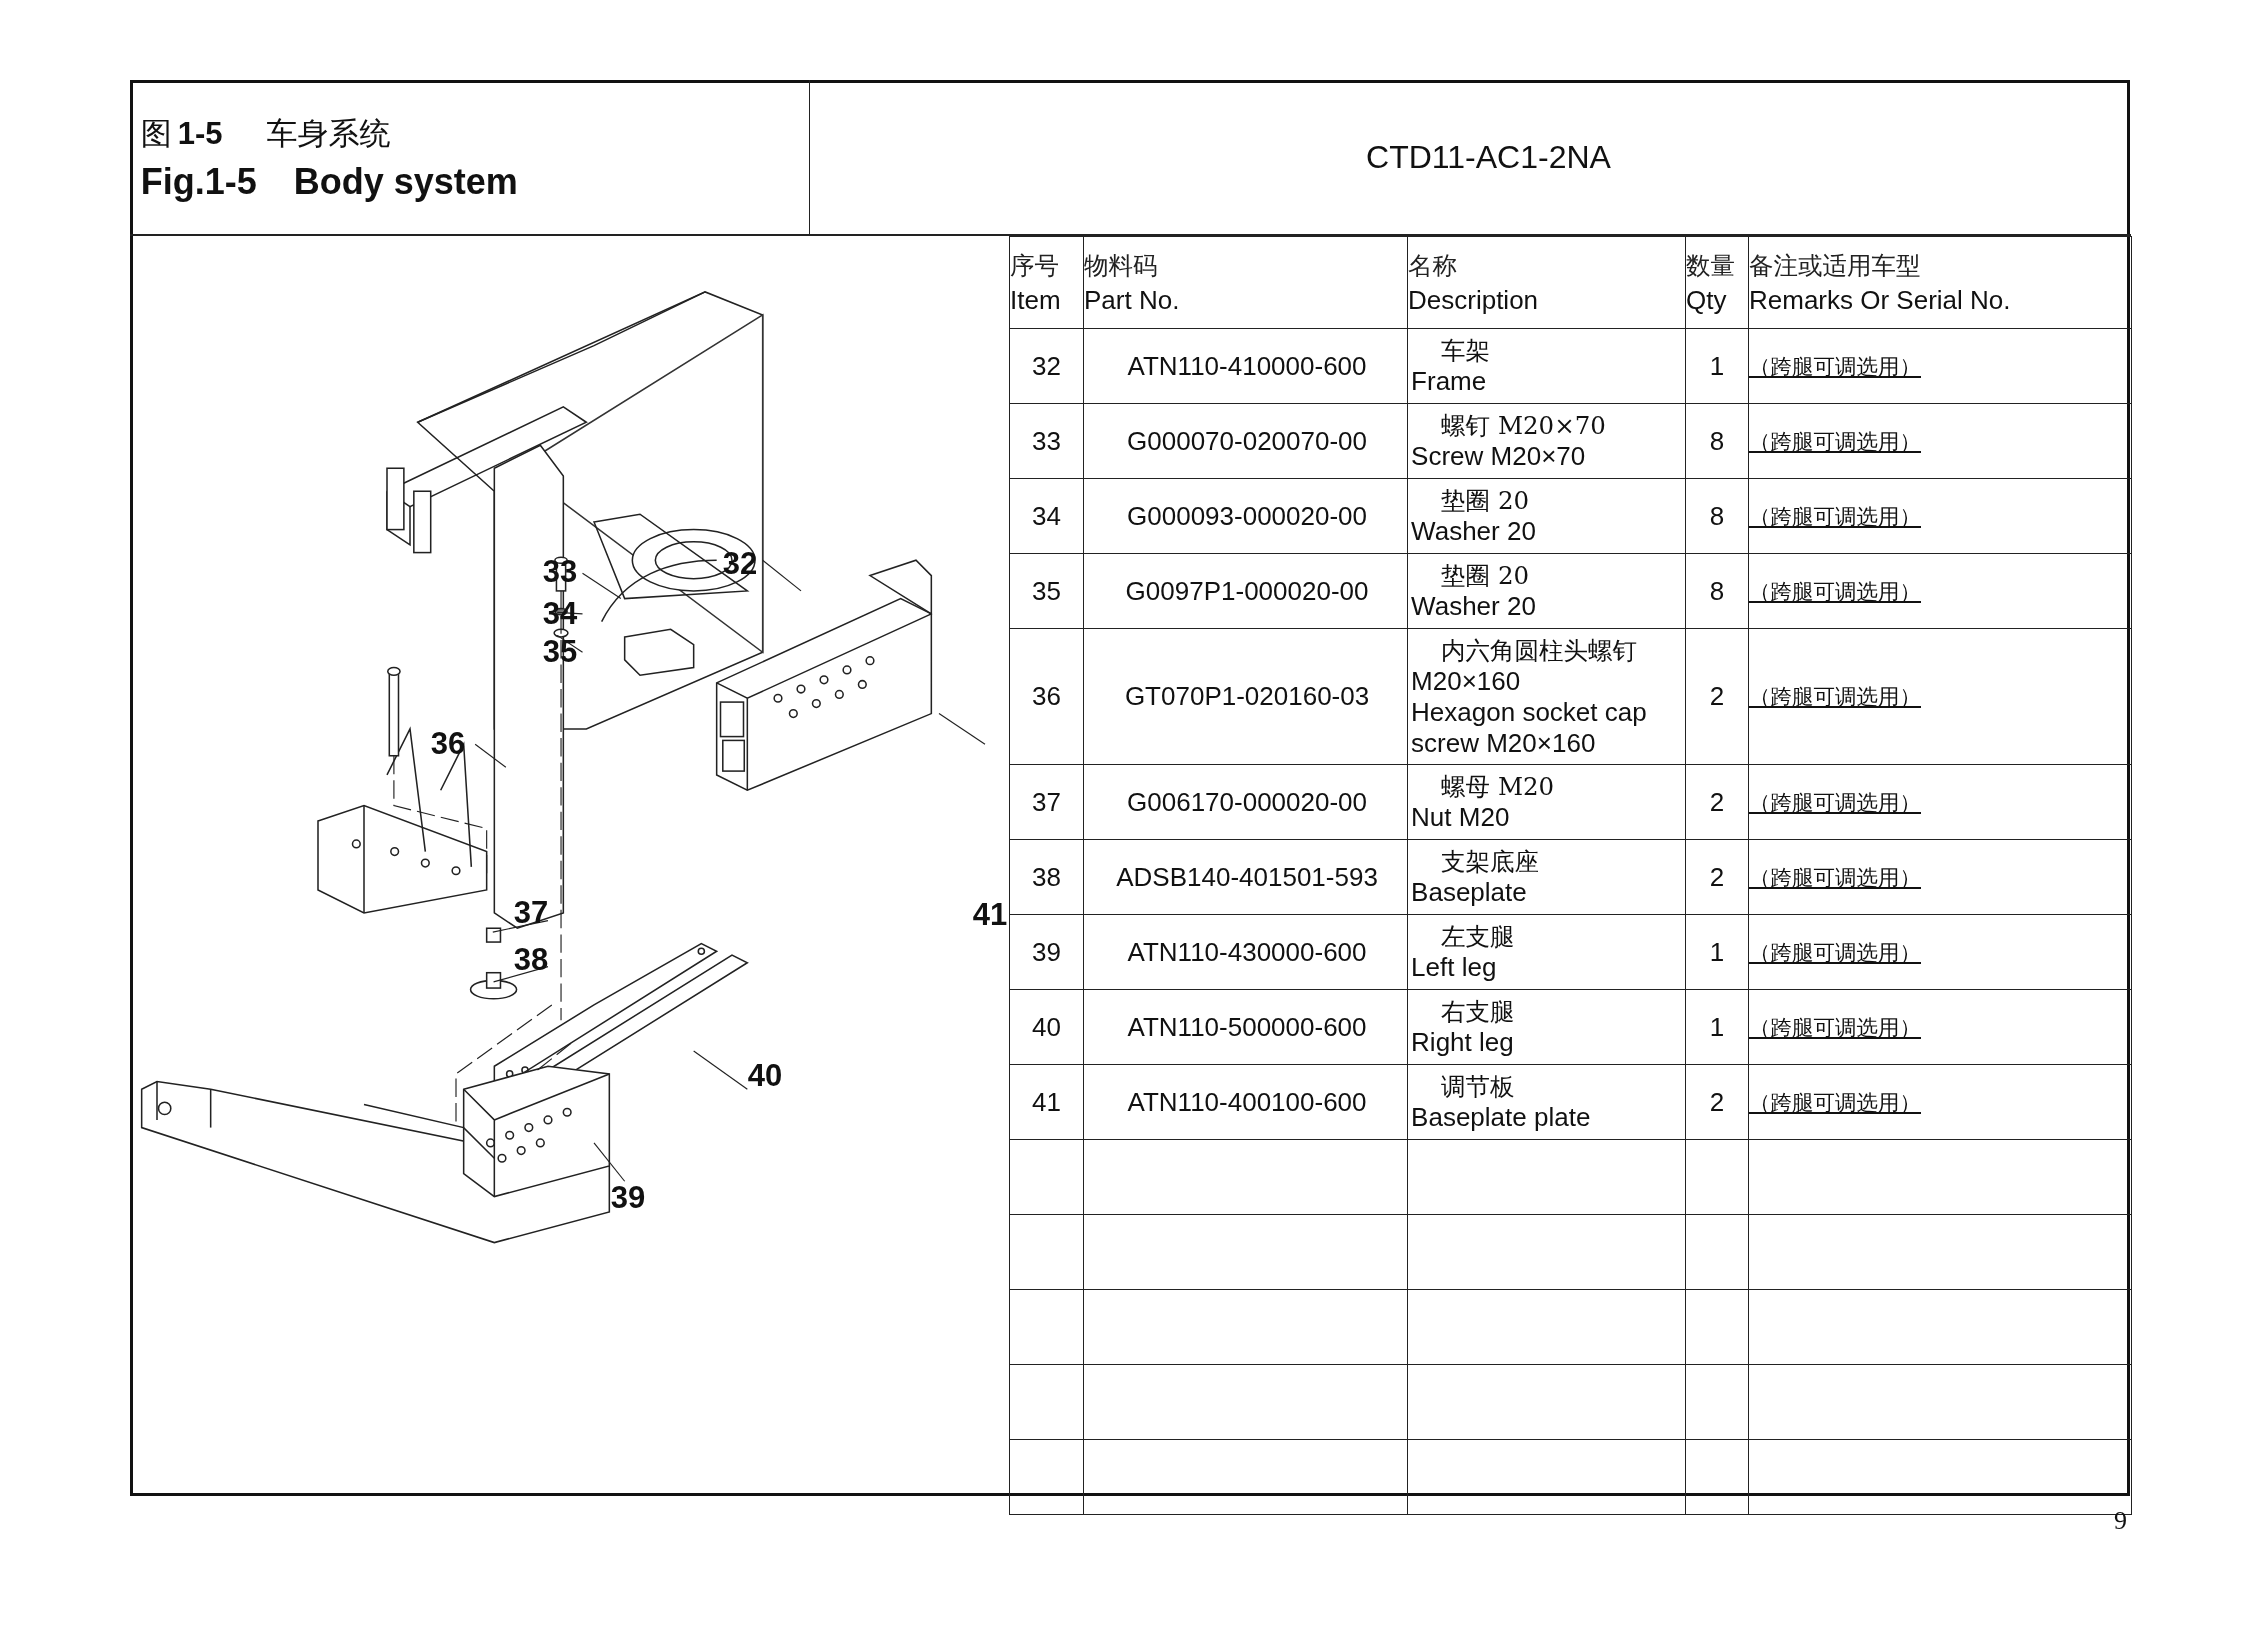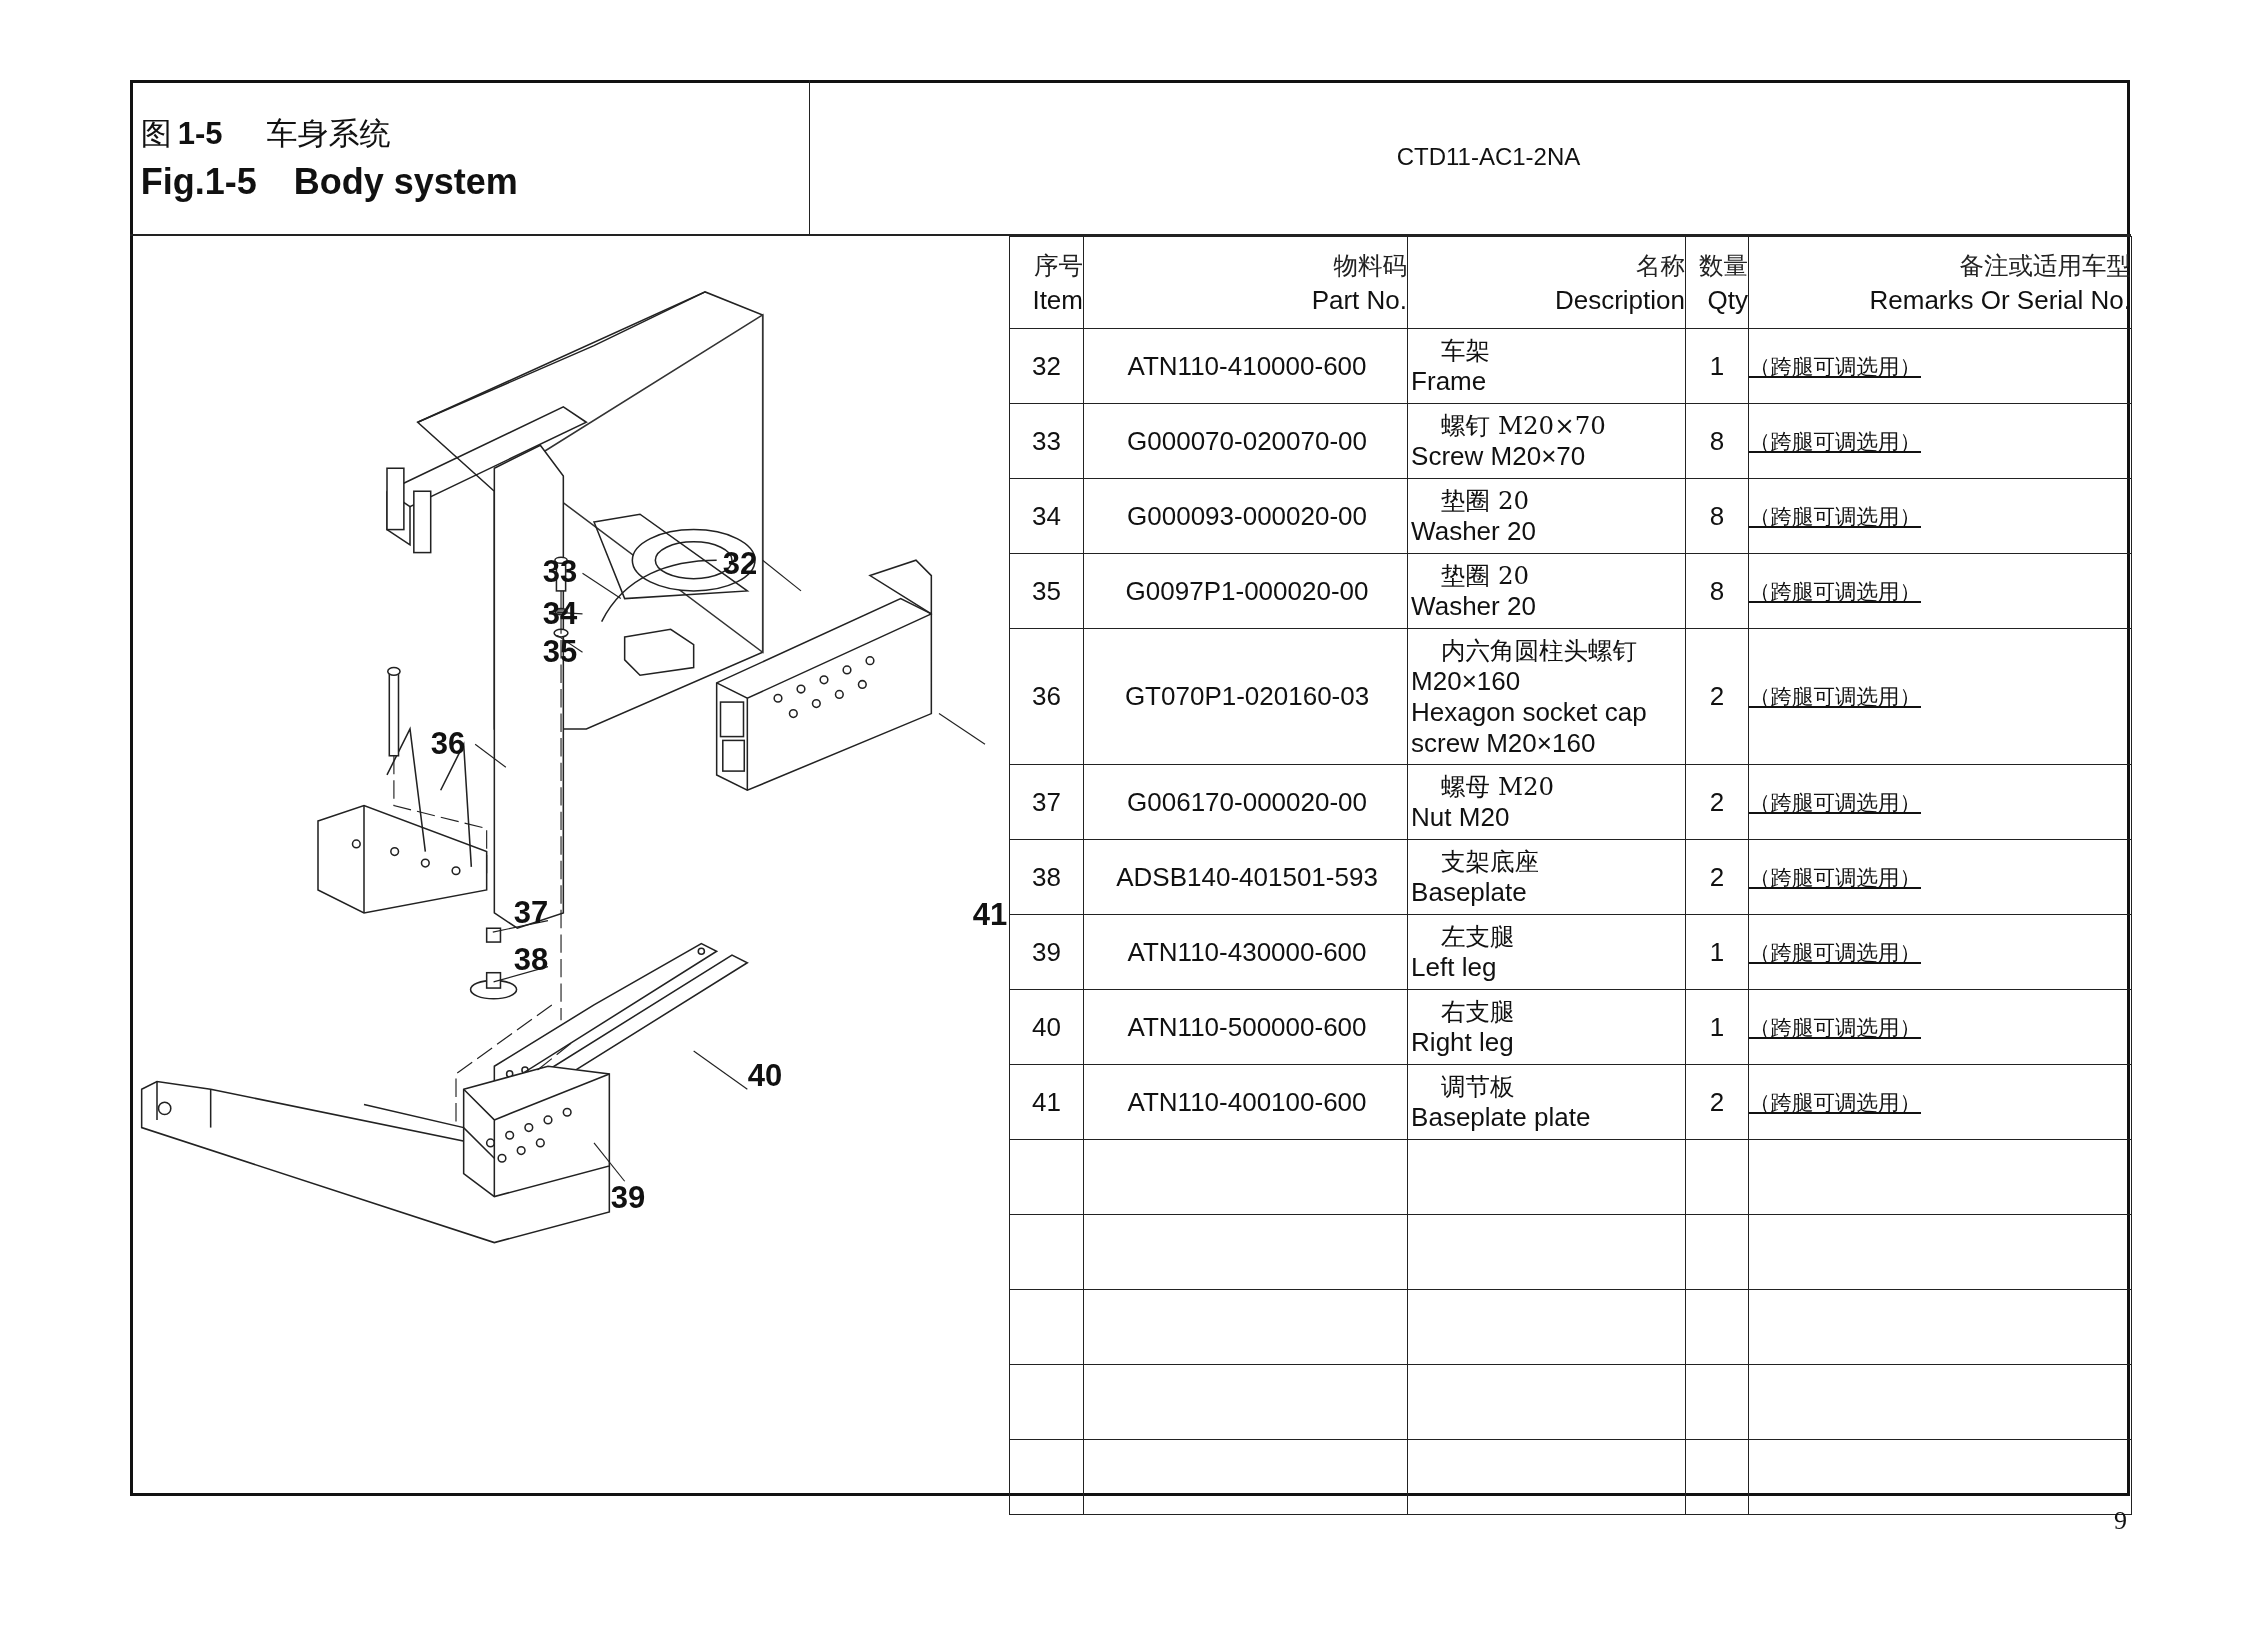--- a/index.html
+++ b/index.html
@@ -10,28 +10,28 @@
     .title-left { position: absolute; left: 130px; top: 80px; width: 680px; height: 156px;
                   box-sizing: border-box; border-right: 1.5px solid #222; border-bottom: 2.3px solid #222; }
     .title-cn { position: absolute; left: 10.7px; top: 35px; font-size: 31px; line-height: 37px; }
     .title-cn .num { font-weight: bold; margin-left: 6.1px; text-align: center; }
     .title-cn .cnname { margin-left: 44px; font-family: "DejaVu Sans", sans-serif; margin-top: 39px; }
     .title-en { position: absolute; left: 10.7px; top: 83px; font-size: 36px; font-weight: bold; line-height: 37px; }
     .title-en .enname { margin-left: 37px; }
     .title-right { position: absolute; left: 810px; top: 80px; width: 1321px; height: 156px;
                    box-sizing: border-box; border-bottom: 2.3px solid #222;
                    display: flex; align-items: center; justify-content: center; }
-    .model { font-size: 24px; letter-spacing: 0px; margin-left: 36px; }
+    .model { font-size: 32px; letter-spacing: 0px; margin-left: 36px; }
     .diagram { position: absolute; left: 134px; top: 238px; width: 874px; height: 1254px; }
     .diagram svg { position: absolute; left: 0; top: 0; }
     .callout { position: absolute; font-size: 31px; font-weight: bold; transform: translate(-50%, -50%); }
     .table { position: absolute; left: 1009px; top: 236px; width: 1121px; height: 1259px;
              border-collapse: collapse; table-layout: fixed; }
     .table td, .table th { border: 1.5px solid #222; padding: 0; font-weight: normal; }
-    .table th { height: 91px; text-align: right; vertical-align: middle; font-size: 26px; line-height: 35px; }
+    .table th { height: 91px; text-align: left; vertical-align: middle; font-size: 26px; line-height: 35px; }
     .table th .cn { font-family: "DejaVu Serif", serif; font-size: 24.5px; color: #222; }
     .table td { height: 74px; font-size: 26px; line-height: 31px; vertical-align: middle; }
     .table tr.tall td { height: 135px; }
     .c-item { text-align: center; }
     .c-part { padding-left: 3.1px !important; text-align: center; white-space: nowrap; }
     .c-desc { padding-left: 3.1px !important; text-align: left; }
     .c-desc .cn { font-family: "DejaVu Serif", serif; font-size: 24.5px; margin-left: 30px; }
     .c-qty { text-align: center; }
     .c-rem { text-align: left; font-family: "DejaVu Sans", sans-serif; font-size: 21.5px !important; text-decoration: underline; }
     .page-num { position: absolute; left: 2114px; top: 1506px; font-family: "Liberation Serif", serif; font-size: 26px; }

